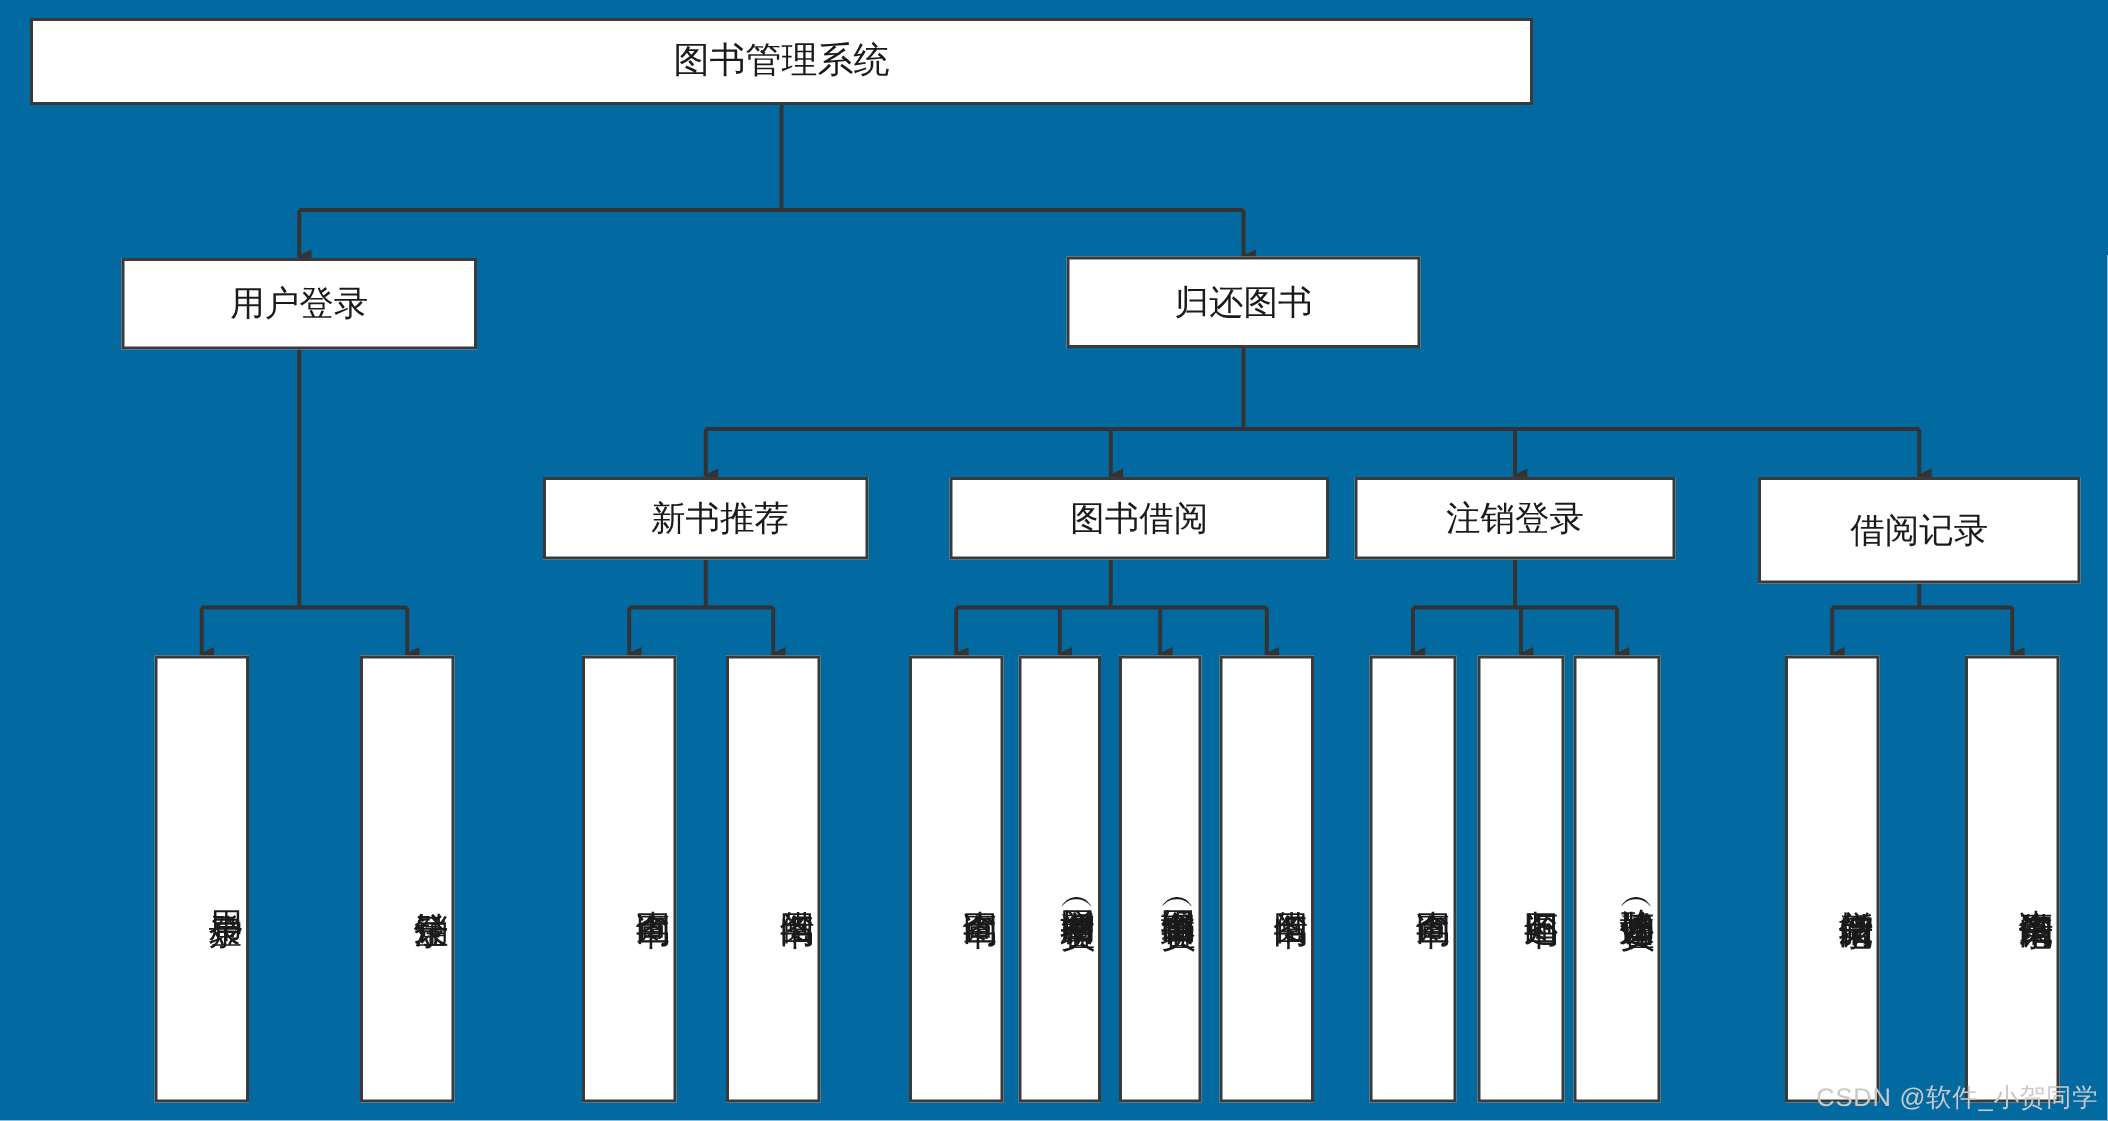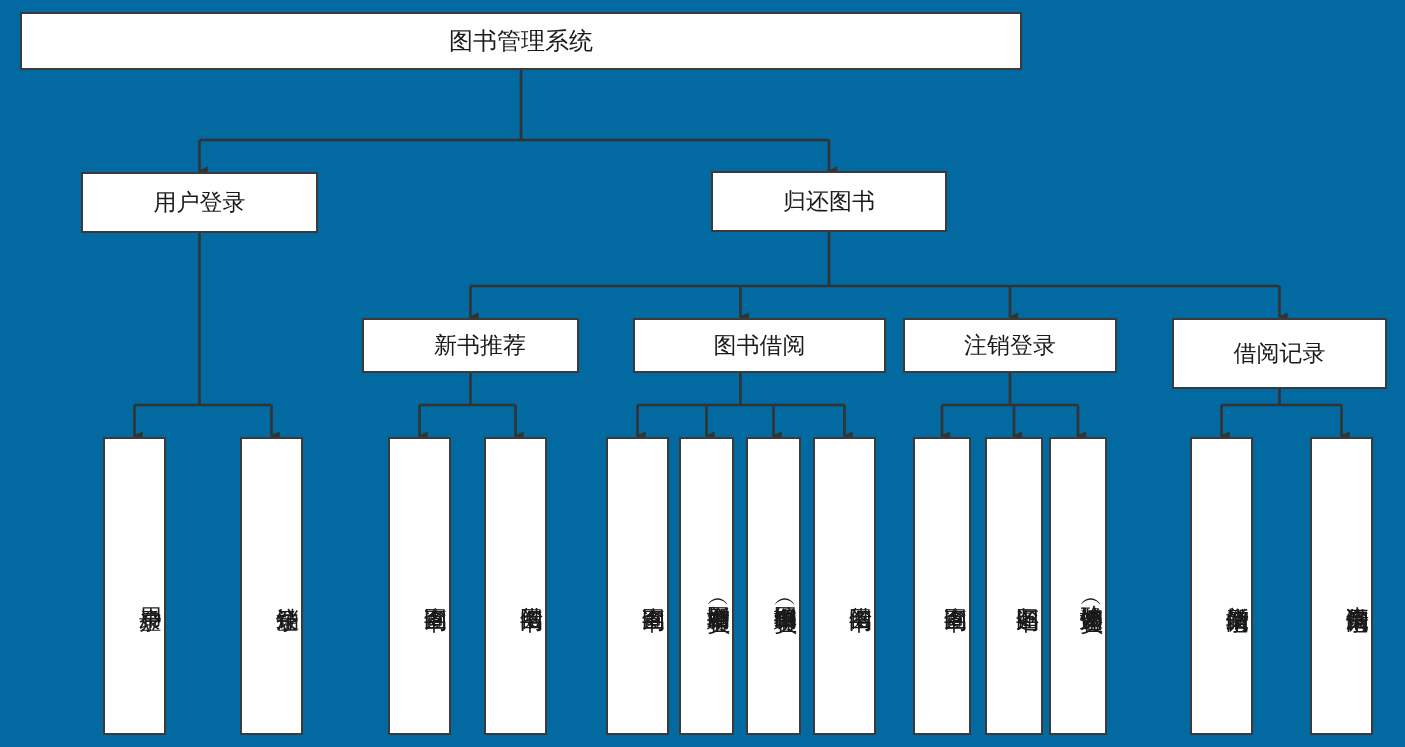--- a/index.html
+++ b/index.html
@@ -118,13 +118,14 @@
         <span>确认归还（管理员）</span>
       </div>
       <div class="node v" style="left: 1190px; top: 437px; width: 63px; height: 298px;">
         <span>新增借阅记录</span>
       </div>
       <div class="node v" style="left: 1310px; top: 437px; width: 63px; height: 298px;">
         <span>查询借阅记录</span>
       </div>
     </div>
 
+  <div class="wm">CSDN @软件_小贺同学</div>
 </div>
 
 </body></html>

